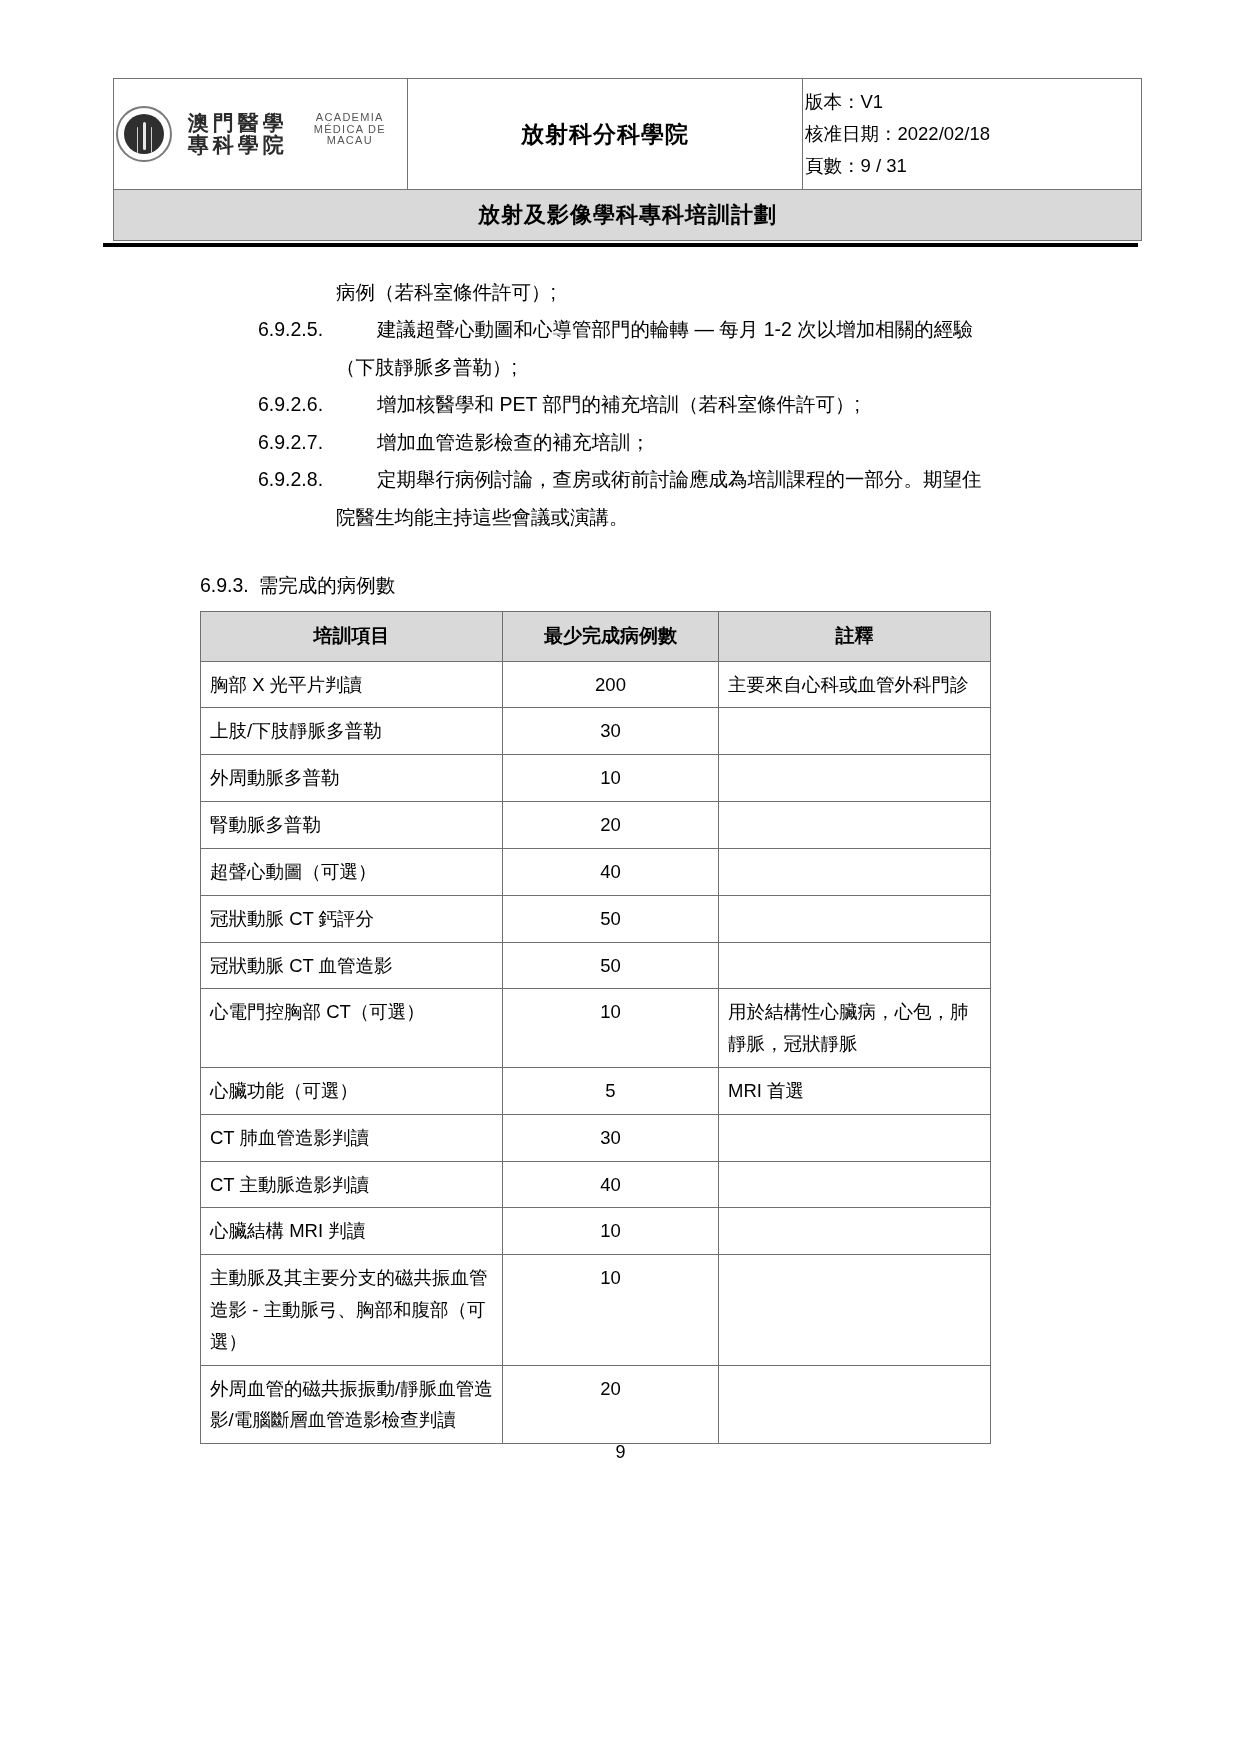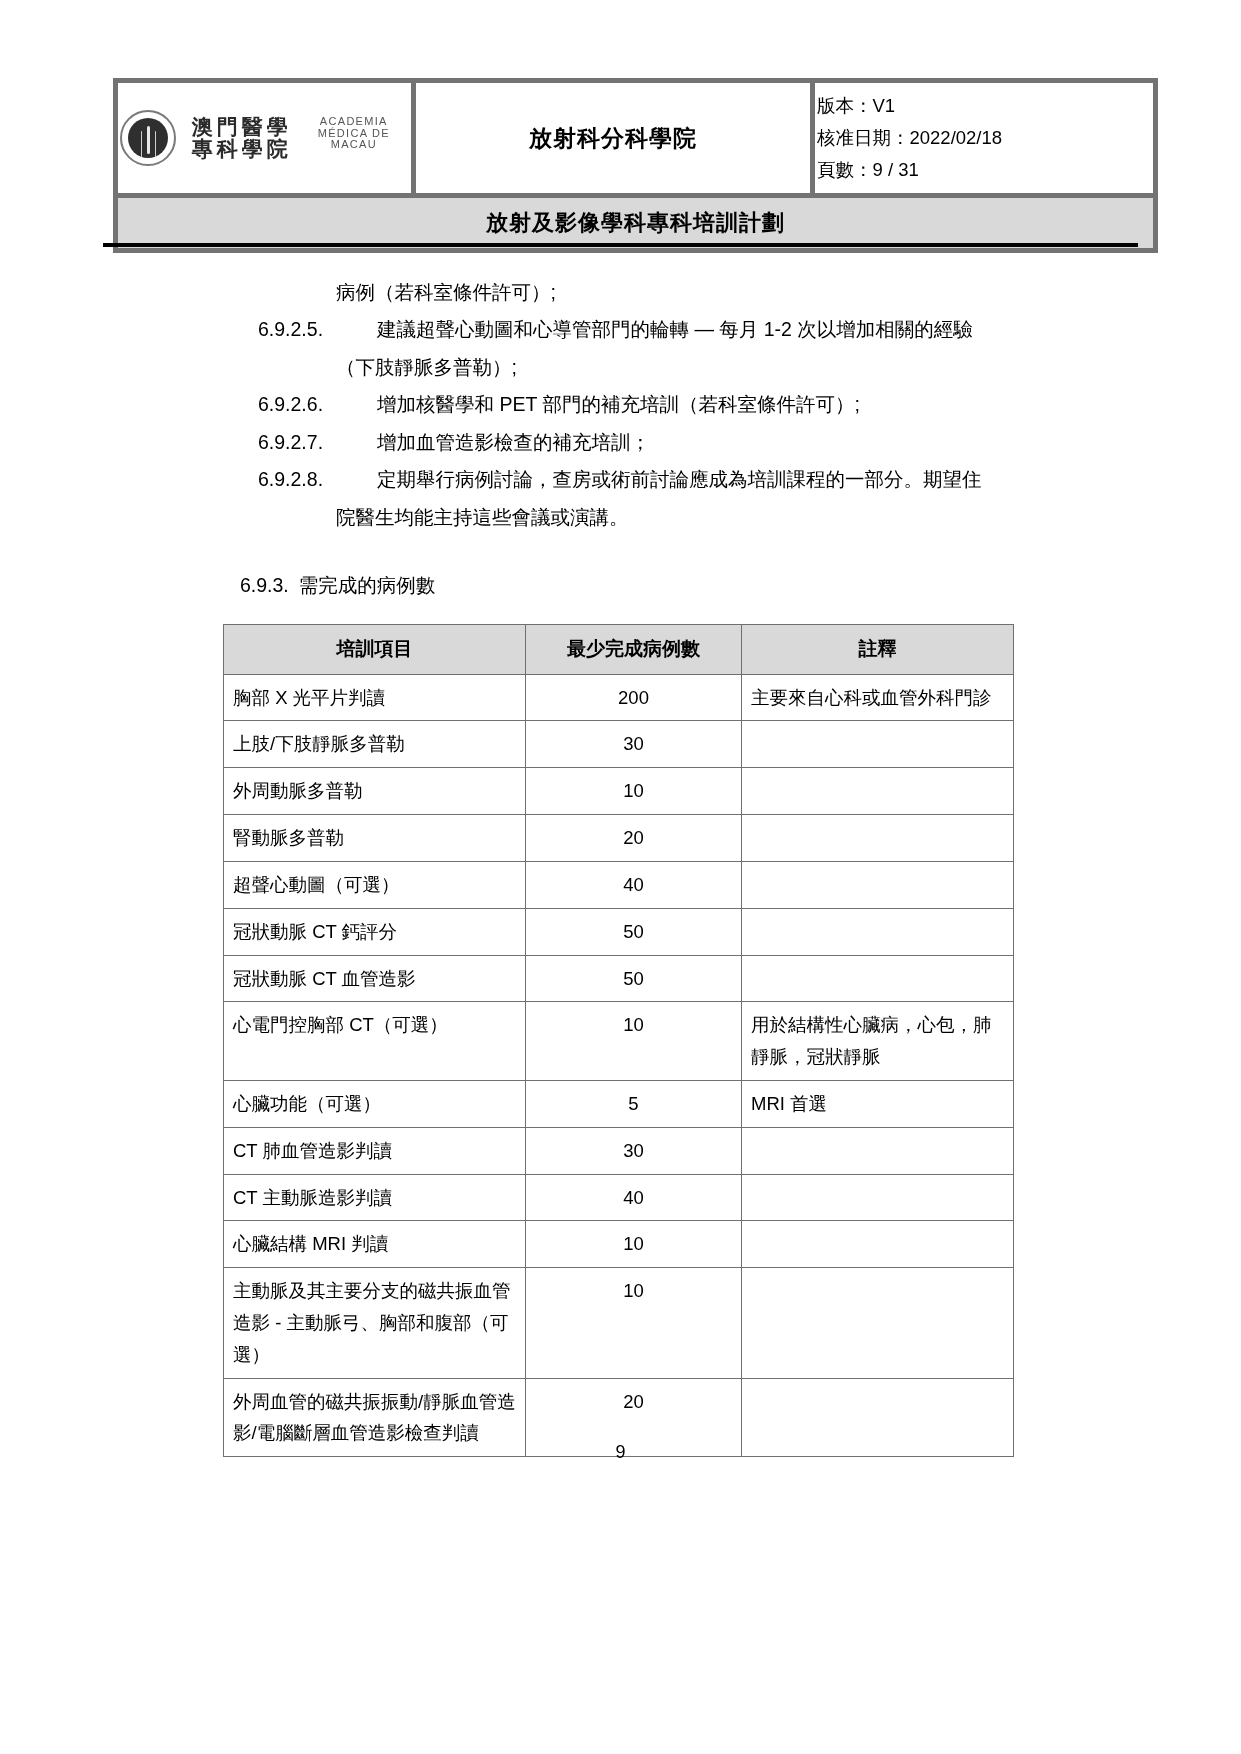--- a/index.html
+++ b/index.html
@@ -27,21 +27,21 @@
   
   .doc-header {
     position: absolute;
     left: 113px;
     top: 78px;
     width: 1013px;
     border-collapse: collapse;
     table-layout: fixed;
   }
   .doc-header td {
-    border: 5px solid #737373;
+    border: 1px solid #737373;
     vertical-align: middle;
     padding: 2px;
   }
   .hdr-logo-cell {
     width: 289px;
     height: 106px;
     text-align: center;
   }
   .hdr-title-cell {
     width: 390px;
@@ -155,34 +155,32 @@
     padding-left: 78px;
   }
 
   
   .sec-heading {
     position: absolute;
     left: 200px;
     top: 572px;
     font-size: 19.5px;
     white-space: nowrap;
-    margin-left: 40px;
   }
   .sec-heading .num { margin-right: 10px; }
 
   
   .case-table {
     position: absolute;
     left: 200px;
-    top: 624px;
+    top: 611px;
     width: 790px;
     border-collapse: collapse;
     table-layout: fixed;
     font-size: 18.5px;
-    margin-left: 23px;
   }
   .case-table th,
   .case-table td {
     border: 1px solid #6f6f6f;
     padding: 7px 9px;
     vertical-align: top;
     line-height: 1.72;
   }
   .case-table thead th {
     background: #d9d9d9;

